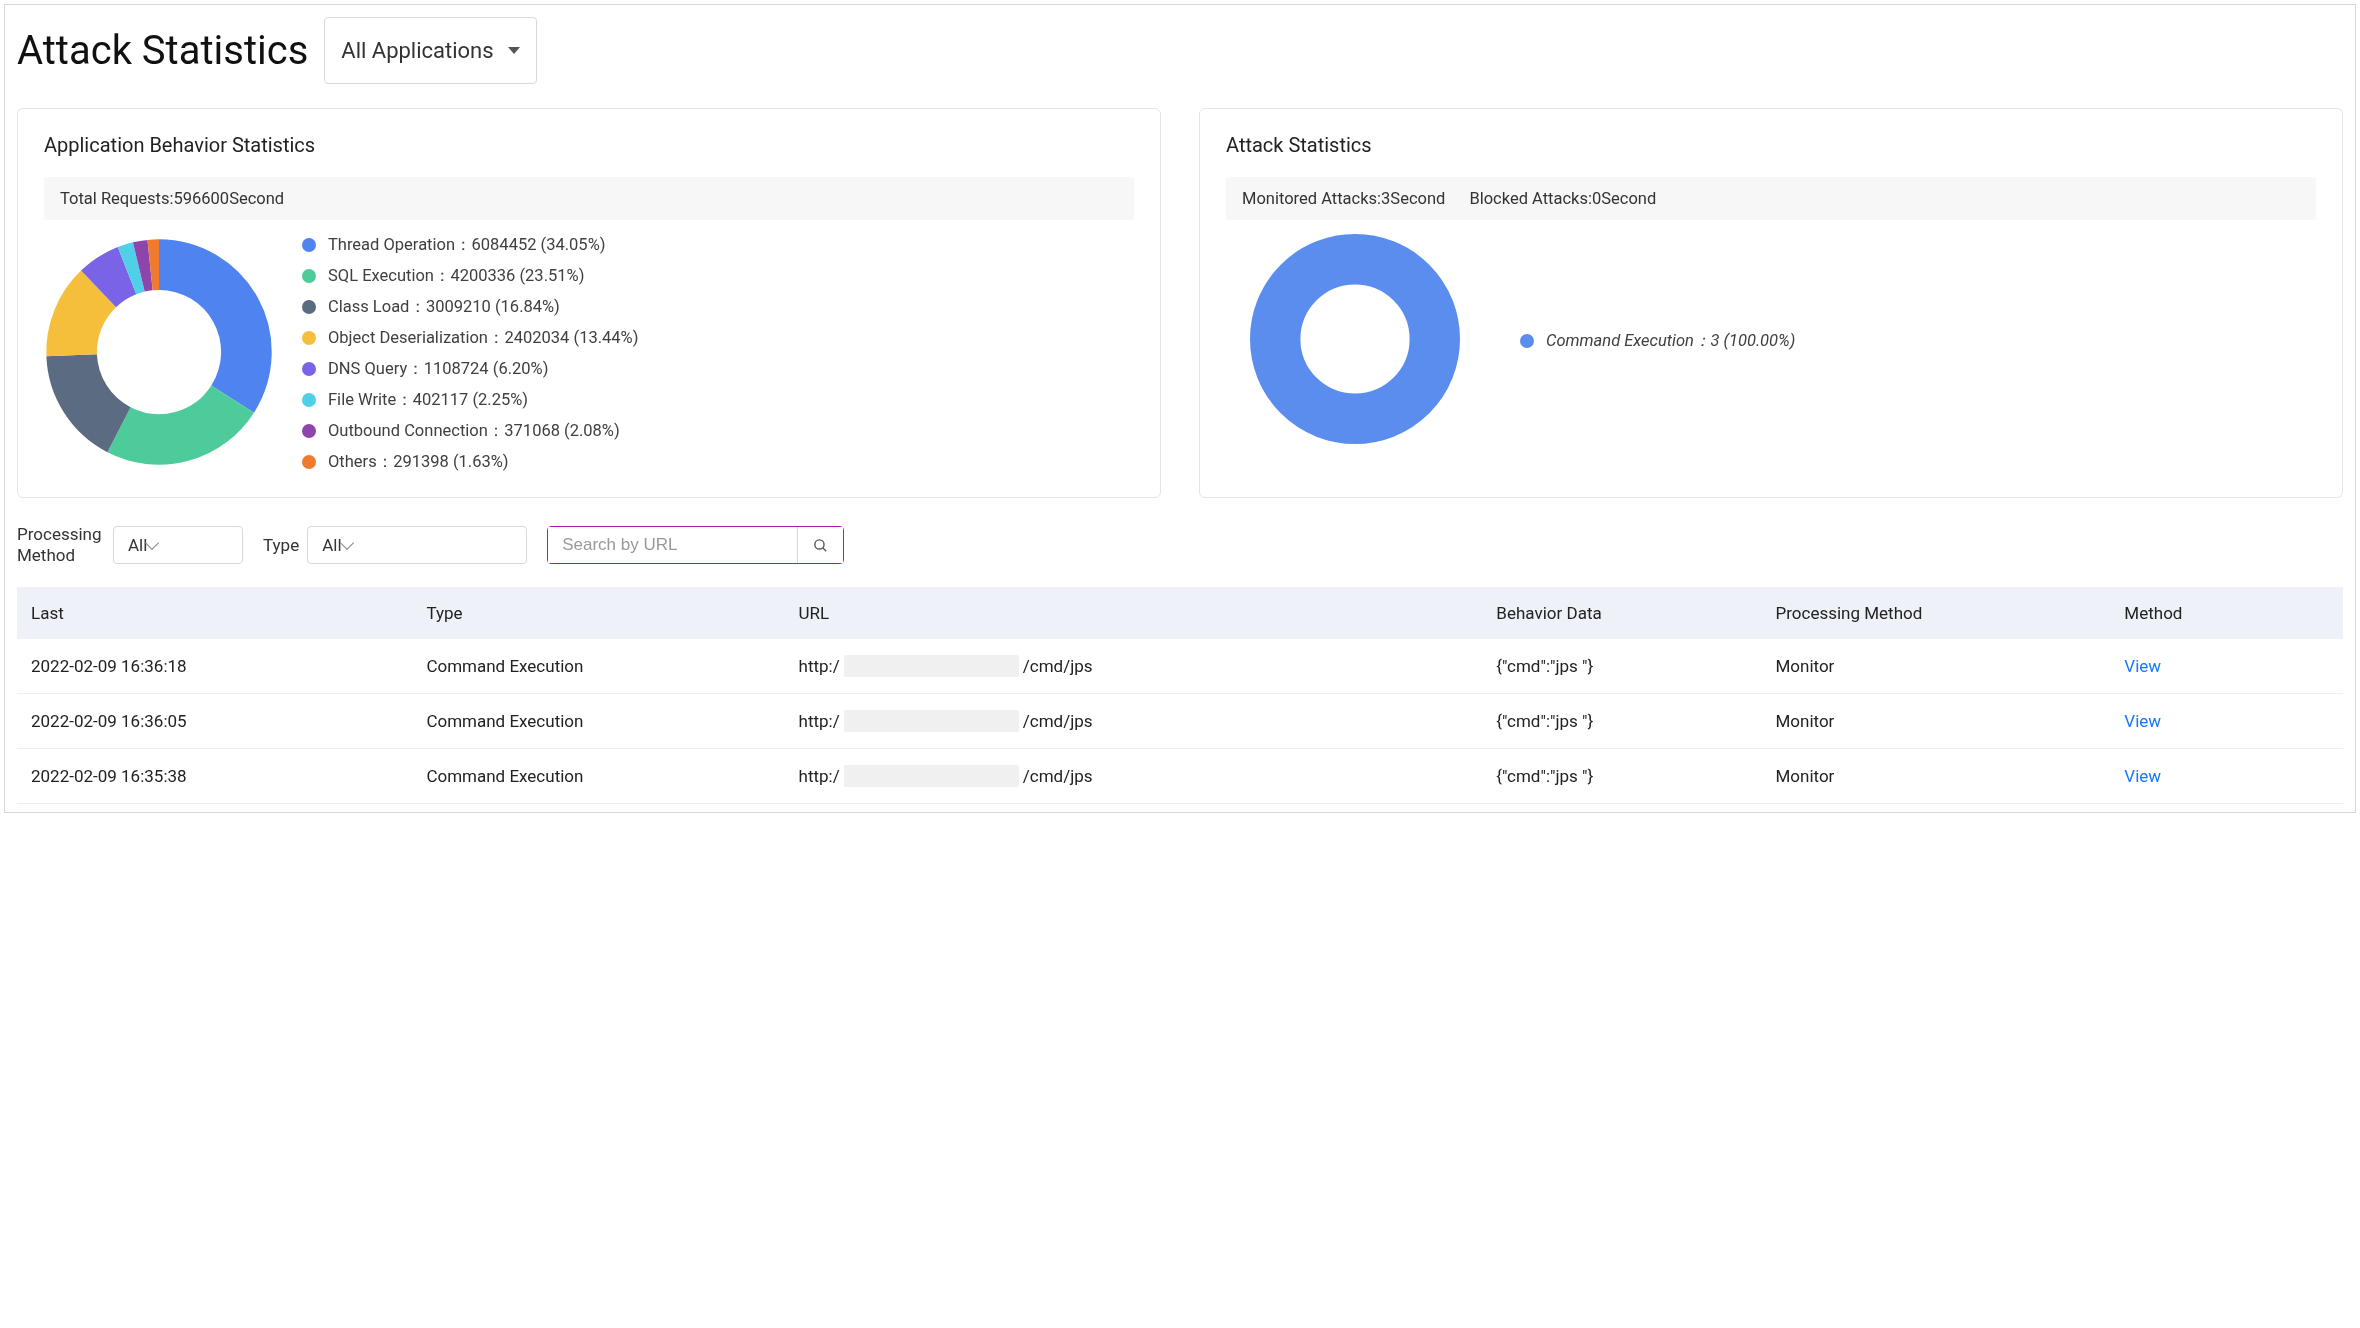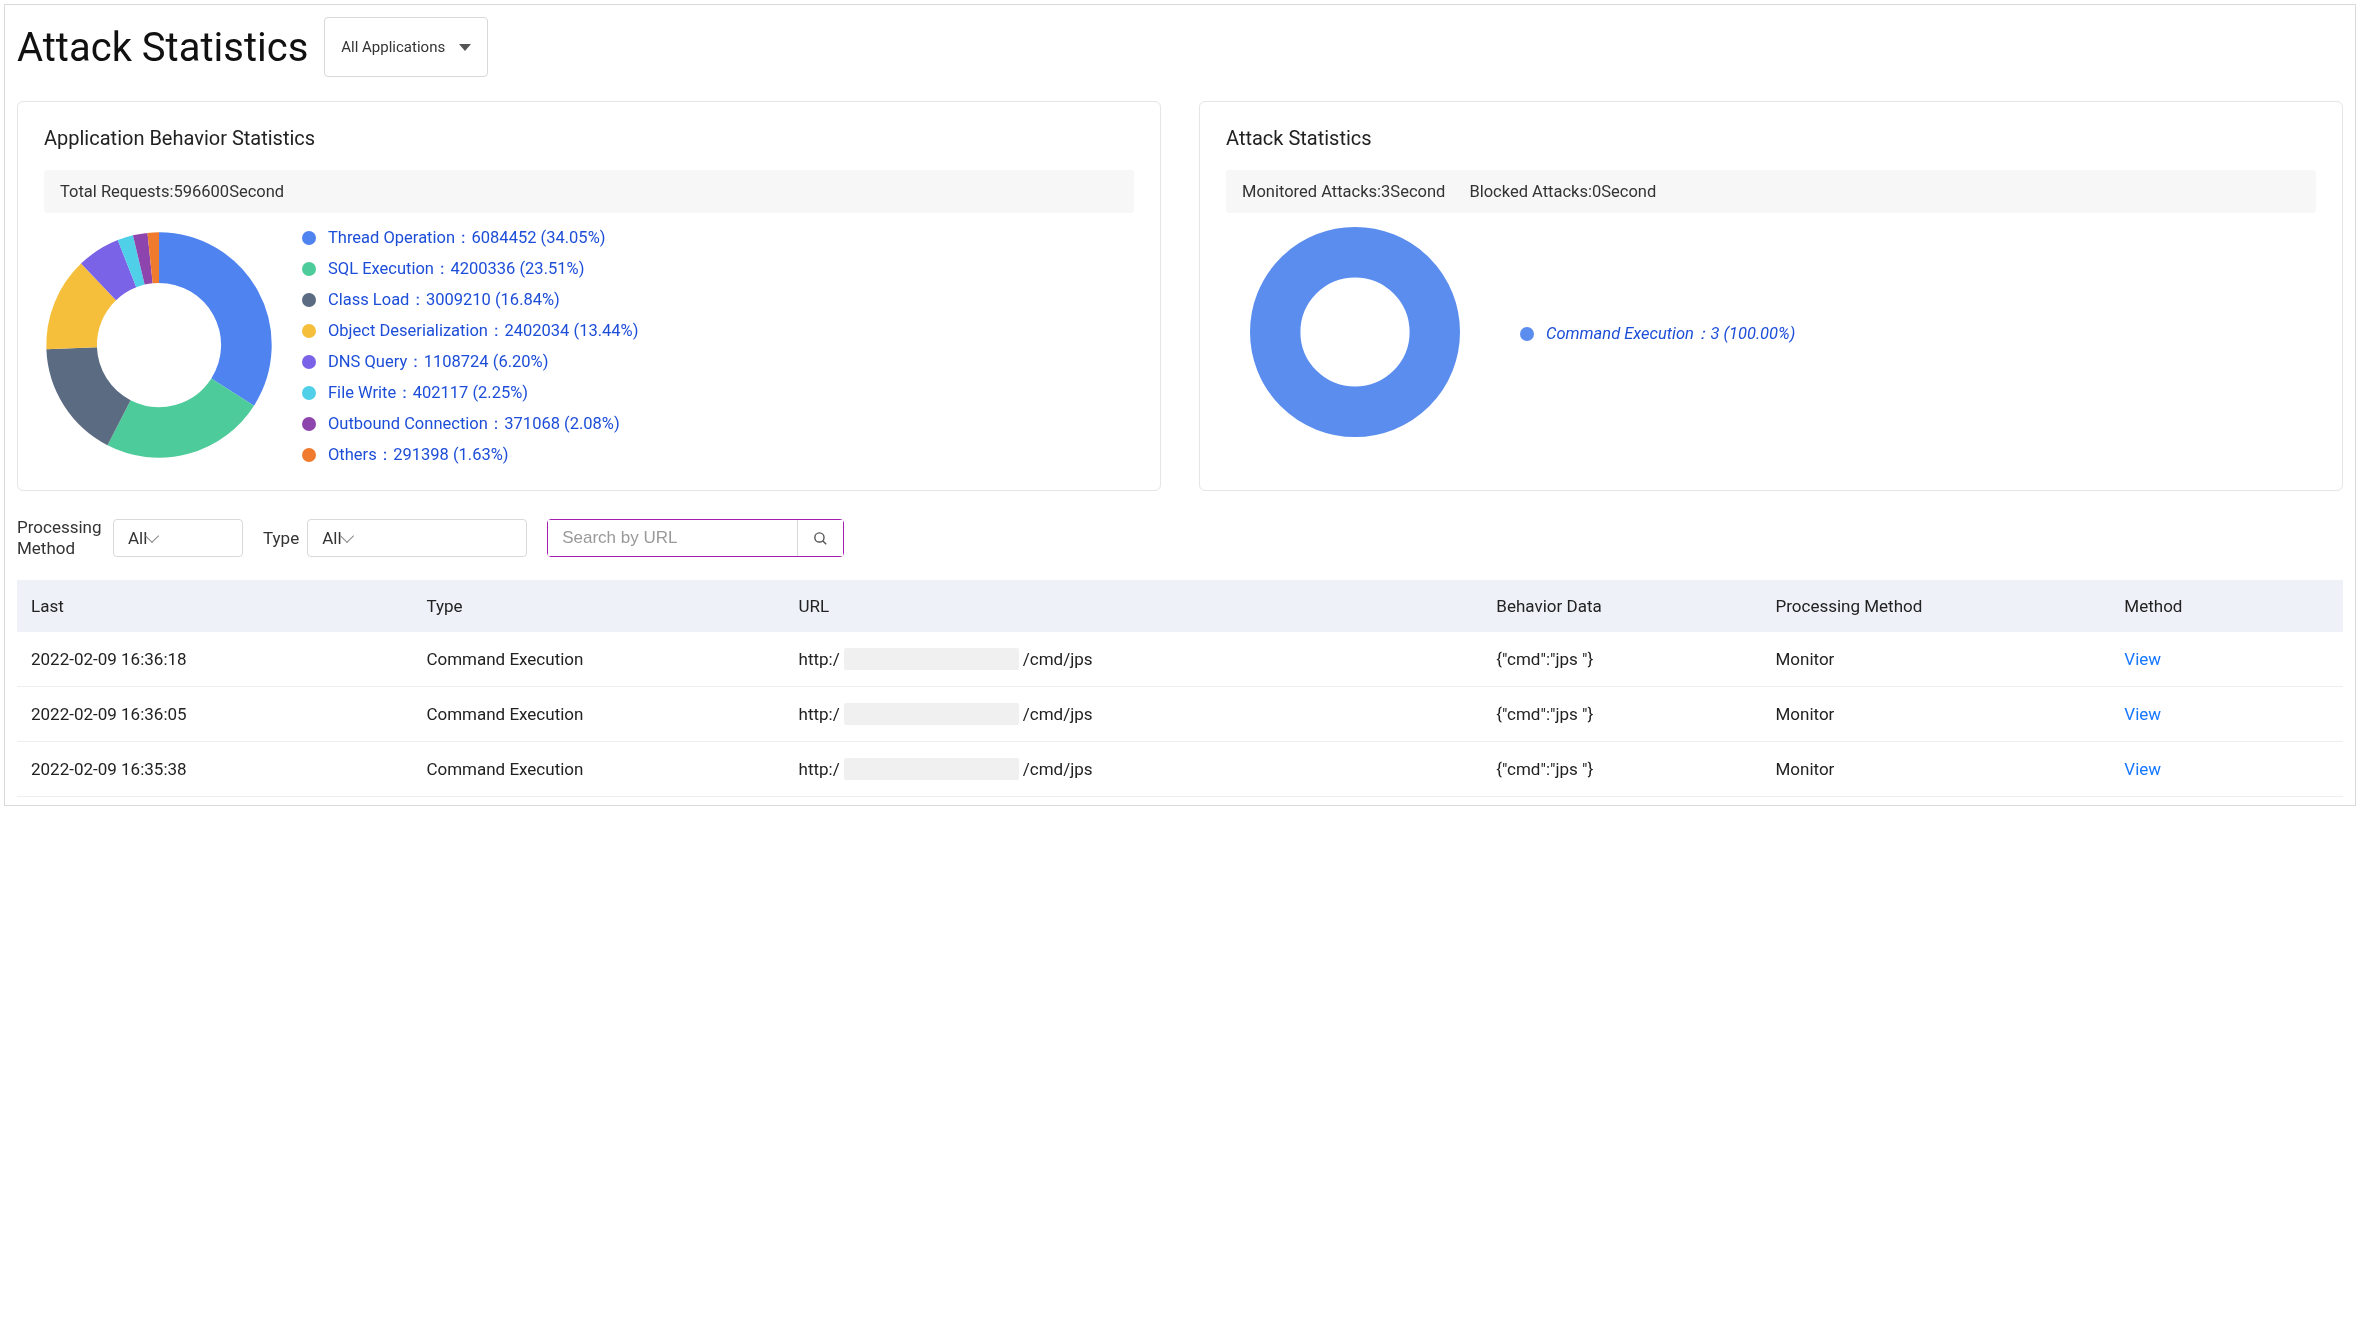--- a/index.html
+++ b/index.html
@@ -26,21 +26,21 @@
     font-weight: 400;
     color: #111;
   }
   .app-select {
     border: 1px solid #d9d9d9;
     border-radius: 4px;
     padding: 20px 16px;
     display: flex;
     align-items: center;
     gap: 14px;
-    font-size: 15px;
+    font-size: 22px;
     color: #333;
     cursor: pointer;
     background: #fff;
   }
   .caret-down {
     width: 0; height: 0;
     border-left: 6px solid transparent;
     border-right: 6px solid transparent;
     border-top: 7px solid #555;
   }
@@ -123,21 +123,21 @@
     align-items: center;
     gap: 28px;
     margin-top: 14px;
   }
   .donut-wrap { flex-shrink: 0; }
   .legend {
     display: flex;
     flex-direction: column;
     gap: 9px;
     font-size: 16.5px;
-    color: #1d4ed8;
+    color: #404040;
   }
   .legend-row {
     display: flex;
     align-items: center;
     gap: 12px;
     white-space: nowrap;
   }
   .legend-dot {
     width: 14px; height: 14px;
     border-radius: 50%;

